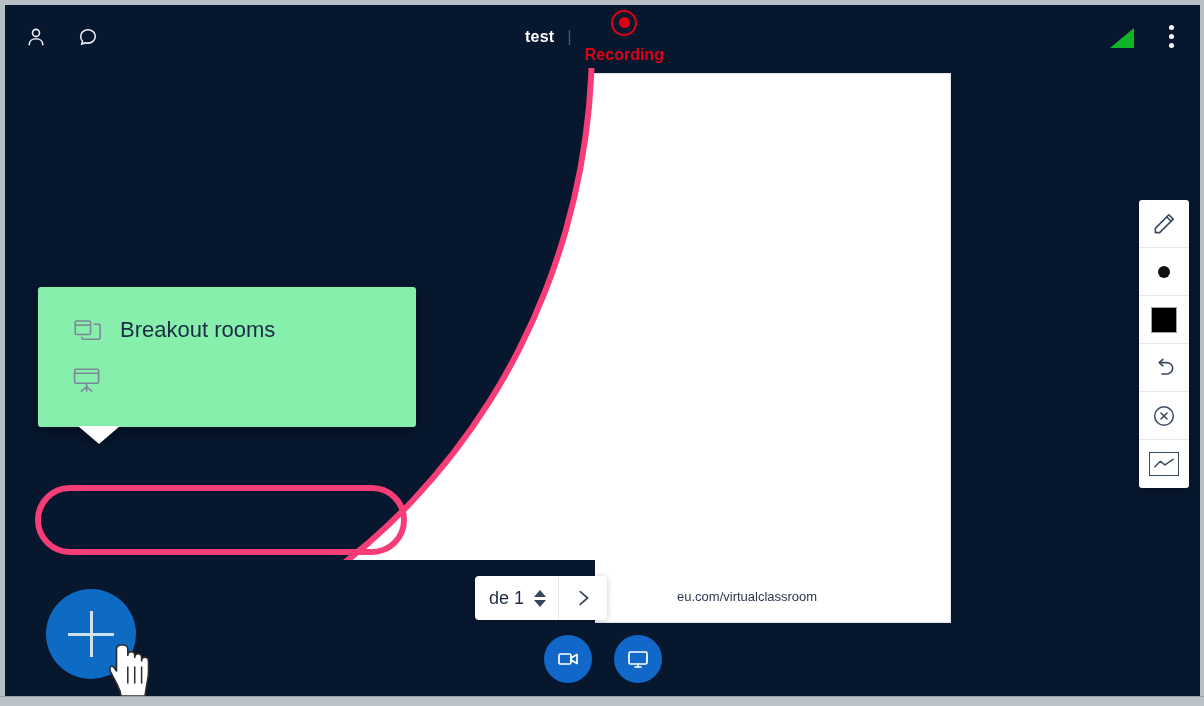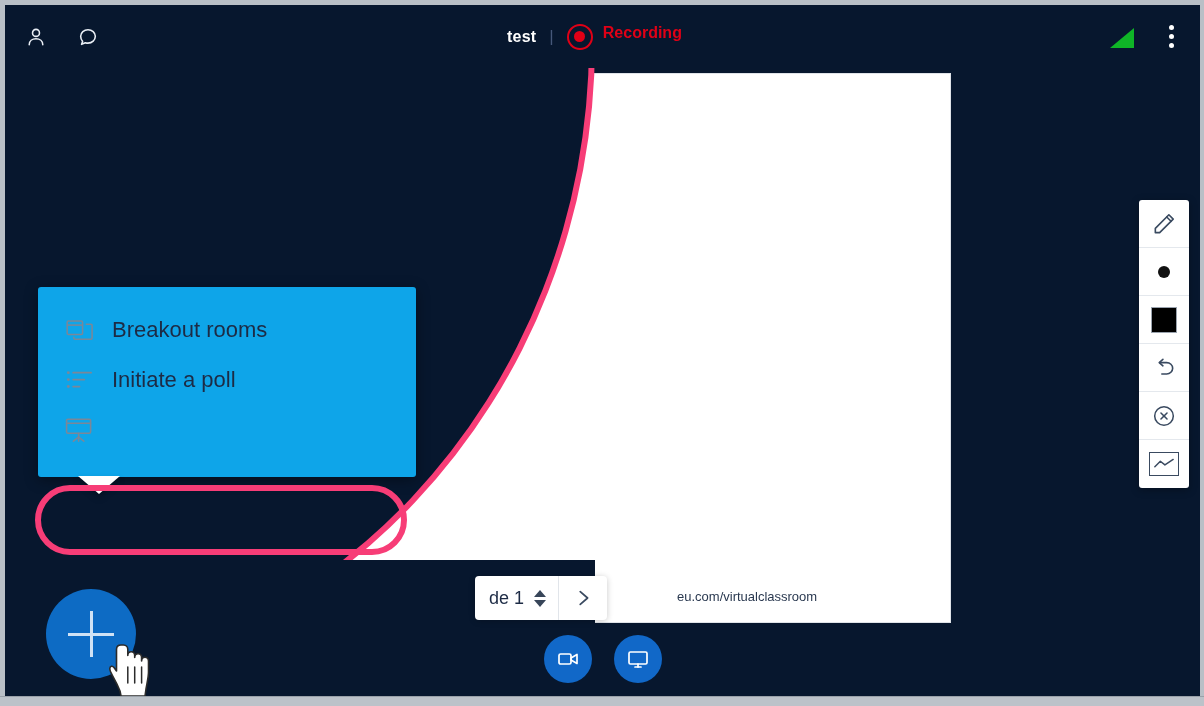--- a/index.html
+++ b/index.html
@@ -134,22 +134,23 @@
     font-size: 16px;
     font-weight: bold;
     letter-spacing: 0.2px;
   }
   .title-sep {
     color: #46587a;
     font-size: 17px;
     font-weight: normal;
   }
   .rec-group {
-    display: flex; gap: 10px;
-    cursor: pointer;
+    display: flex; align-items: center; gap: 10px;
+    cursor: pointer;
+    flex-direction: column;
   }
   .rec-dot-outer {
     width: 26px; height: 26px;
     border: 2.5px solid #e00016;
     border-radius: 50%;
     display: flex; align-items: center; justify-content: center;
   }
   .rec-dot-inner {
     width: 11px; height: 11px;
     border-radius: 50%;
@@ -188,24 +189,24 @@
     border-radius: 50%;
     background: #ffffff;
     display: block;
   }
 
   
   .menu-panel {
     position: absolute;
     left: 33px; top: 282px;
     width: 378px;
-    background: #0ea5e9;
+    background: #86efac;
     border-radius: 3px;
     box-shadow: 0 3px 14px rgba(0,0,0,0.38);
-    padding: 18px 0 22px 0;
+    padding: 18px 0 22px 8px;
     z-index: 60;
   }
   .menu-tail {
     position: absolute;
     left: 40px; bottom: -17px;
     width: 0; height: 0;
     border-left: 21px solid transparent;
     border-right: 21px solid transparent;
     border-top: 18px solid #ffffff;
     filter: drop-shadow(0 4px 3px rgba(0,0,0,0.25));
@@ -500,33 +501,20 @@
           <svg width="27" height="25" viewBox="0 0 28 26" fill="none" stroke="#7b8798" stroke-width="1.6" stroke-linejoin="round">
             <rect x="1.2" y="3.2" width="16" height="14" rx="1.4"></rect>
             <line x1="1.2" y1="7.4" x2="17.2" y2="7.4"></line>
             <path d="M20.5 6.5h5.3a1.3 1.3 0 011.3 1.3v13a1.3 1.3 0 01-1.3 1.3H9.4a1.3 1.3 0 01-1.3-1.3v-1.3"></path>
           </svg>
         </span>
         <span class="menu-item-label">Breakout rooms</span>
       </div>
 
 
-      <div class="menu-item">
-        <span class="menu-item-icon">
-          <svg width="27" height="22" viewBox="0 0 28 22" fill="none" stroke="#7b8798" stroke-width="1.8" stroke-linecap="round">
-            <circle cx="2.4" cy="3.4" r="1.5" fill="#7b8798" stroke="none"></circle>
-            <circle cx="2.4" cy="10.6" r="1.5" fill="#7b8798" stroke="none"></circle>
-            <circle cx="2.4" cy="17.8" r="1.5" fill="#7b8798" stroke="none"></circle>
-            <line x1="7.4" y1="3.4" x2="26" y2="3.4"></line>
-            <line x1="7.4" y1="10.6" x2="19" y2="10.6"></line>
-            <line x1="7.4" y1="17.8" x2="14" y2="17.8"></line>
-          </svg>
-        </span>
-        <span class="menu-item-label">Initiate a poll</span>
-      </div>
 
       <div class="menu-item">
         <span class="menu-item-icon">
           <svg width="28" height="26" viewBox="0 0 28 26" fill="none" stroke="#7b8798" stroke-width="1.6" stroke-linecap="round" stroke-linejoin="round">
             <rect x="1.6" y="2.2" width="24" height="14" rx="1.4"></rect>
             <line x1="1.6" y1="6.2" x2="25.6" y2="6.2"></line>
             <line x1="13.6" y1="16.2" x2="13.6" y2="20"></line>
             <line x1="13.6" y1="20" x2="8.4" y2="24.2"></line>
             <line x1="13.6" y1="20" x2="18.8" y2="24.2"></line>
             <line x1="13.6" y1="20" x2="13.6" y2="24.2"></line>

